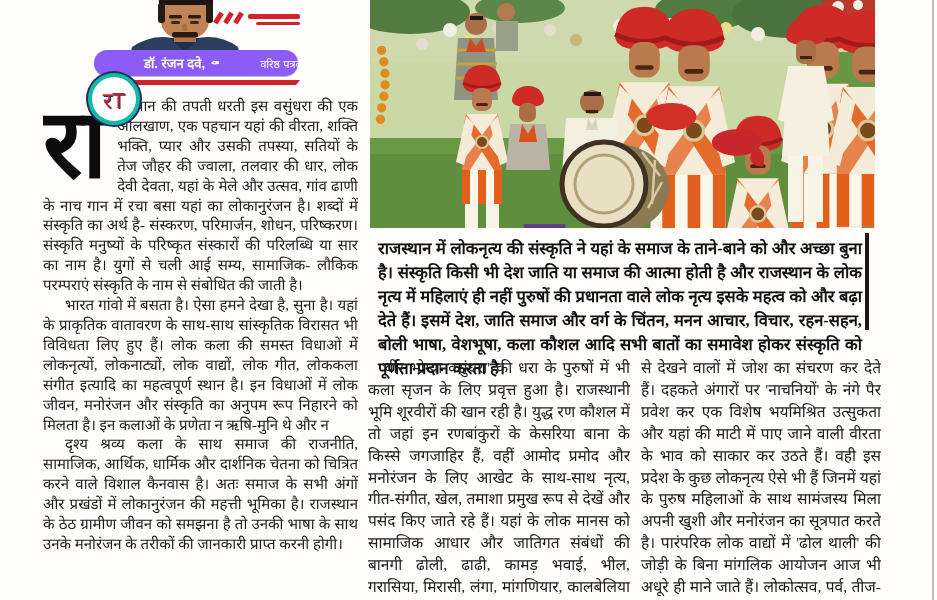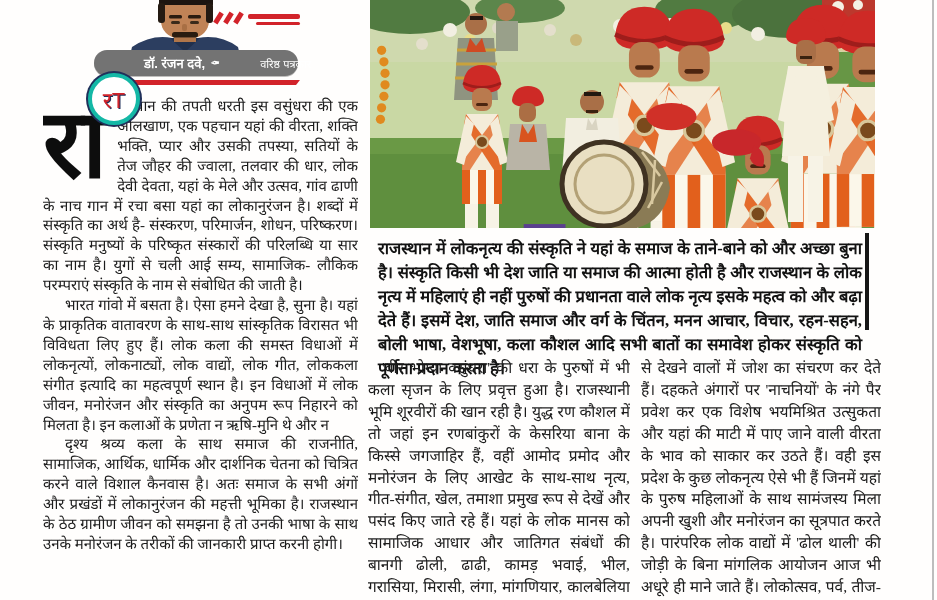--- a/index.html
+++ b/index.html
@@ -4,21 +4,21 @@
 <style>
   html,body{margin:0;padding:0;background:#e8e8e8;}
   .page{
     position:relative;width:937px;height:600px;background:#fffefd;overflow:hidden;
     font-family:"Liberation Serif","DejaVu Sans",serif;color:#1c1c1c;margin:0 auto;
   }
   
   .author{position:absolute;left:70px;top:0;width:245px;height:100px;}
   .portrait{position:absolute;left:40px;top:0;width:150px;height:64px;}
   .ribbon{
-    position:absolute;left:24px;top:50px;width:204px;height:26px;background:#737373;
+    position:absolute;left:24px;top:50px;width:204px;height:26px;background:#8b5cf6;
     border-radius:14px;display:flex;align-items:center;box-sizing:border-box;
     padding-left:50px;gap:5px;box-shadow:0 1px 0 rgba(0,0,0,.25);
     font-family:"Liberation Sans","DejaVu Sans",sans-serif;white-space:nowrap;
   }
   .ribbon .name{color:#fff;font-weight:700;font-size:13px;}
   .ribbon .pen{color:#fff;font-size:12px;transform:scaleX(-1);display:inline-block;}
   .ribbon .role{color:#fff;font-size:11px;font-weight:400;margin-left:35px;}
   .logo{
     position:absolute;left:18px;top:37px;width:44px;height:44px;border-radius:50%;
     background:#fff;border:4px solid #14b8a6;box-shadow:0 0 0 2px #20305a;

